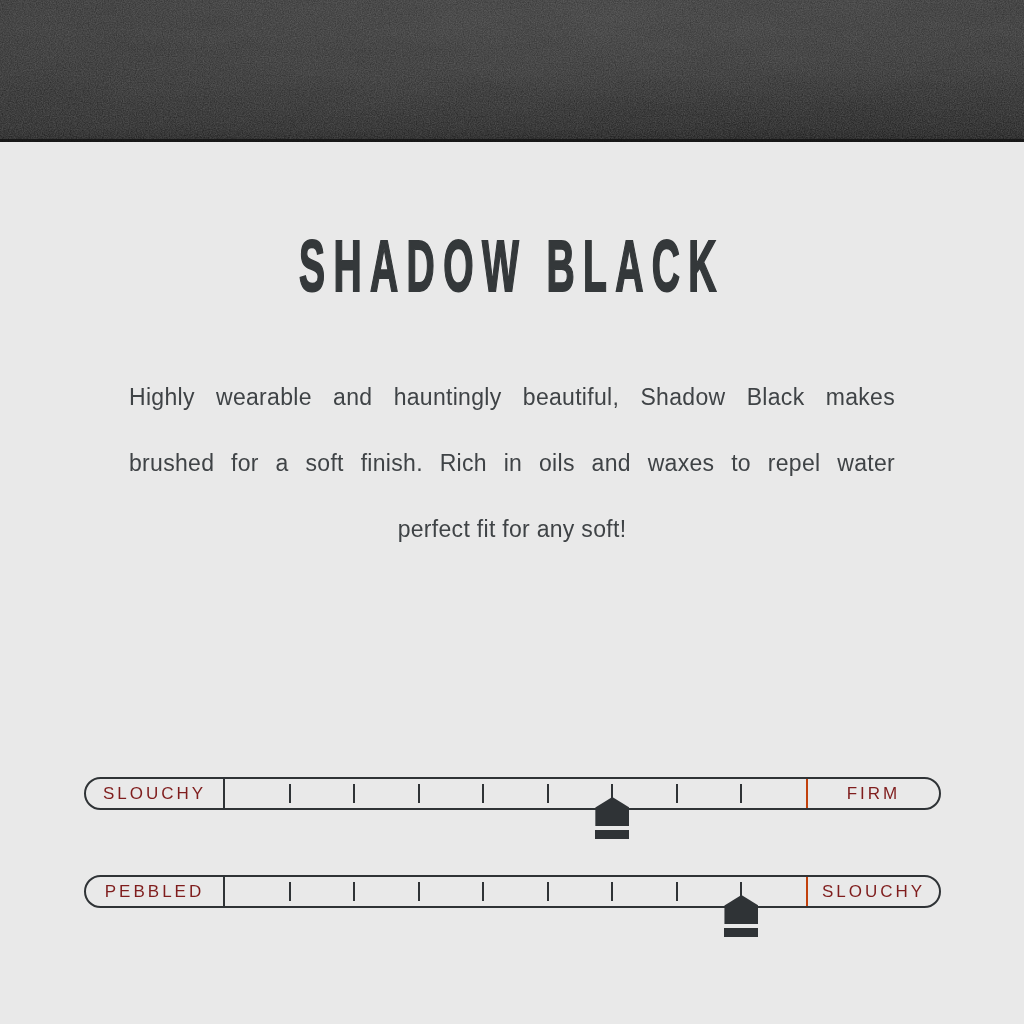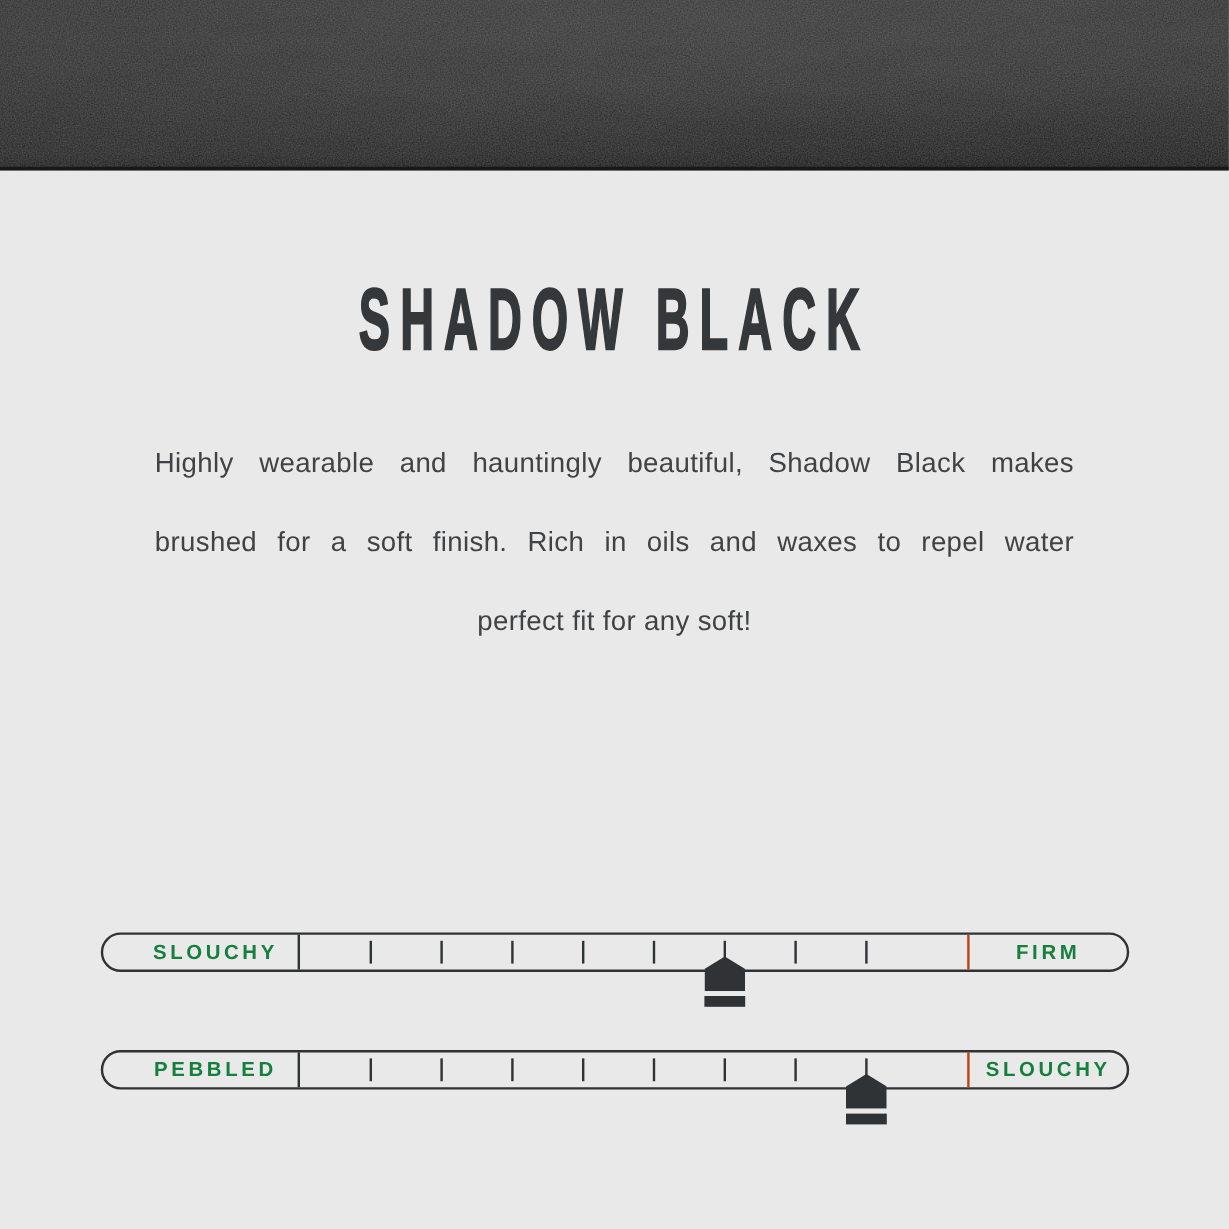--- a/index.html
+++ b/index.html
@@ -29,21 +29,21 @@
   .title-text {
     font-size:42px; font-weight:700;
     letter-spacing:9px; white-space:nowrap;
     color:#34383a;
     -webkit-text-stroke:1.1px #34383a;
     transform:scale(0.93,1.72);
   }
 
   
   .description {
-    position:absolute; top:352px; left:129px;
+    position:absolute; top:364px; left:129px;
     width:766px;
     color:#3f4346;
     font-size:23px;
     letter-spacing:0.3px;
   }
   .desc-line {
     height:66px; line-height:66px;
     text-align:justify; text-align-last:justify;
     white-space:nowrap;
   }
@@ -53,22 +53,22 @@
   .scale {
     position:absolute; left:84px;
     width:857px; height:33px;
     border:2px solid #2f3336;
     border-radius:17px;
     overflow:visible;
   }
   .scale-inner { display:flex; height:100%; }
   .cap {
     display:flex; align-items:center; justify-content:center;
-    font-weight:700; font-size:17px; letter-spacing:3px;
-    color:#15803d; white-space:nowrap;margin-left:25px;
+    font-weight:400; font-size:17px; letter-spacing:3px;
+    color:#7f1d1d; white-space:nowrap;
   }
   .cap.left  { width:139px; border-right:2px solid #2f3336; }
   .cap.right { width:133px; border-left:2px solid #c2410c; }
   .track { position:relative; flex:1; }
   .tick {
     position:absolute; top:5px;
     width:2px; height:19px;
     background:#2f3336;
   }
   .marker {

